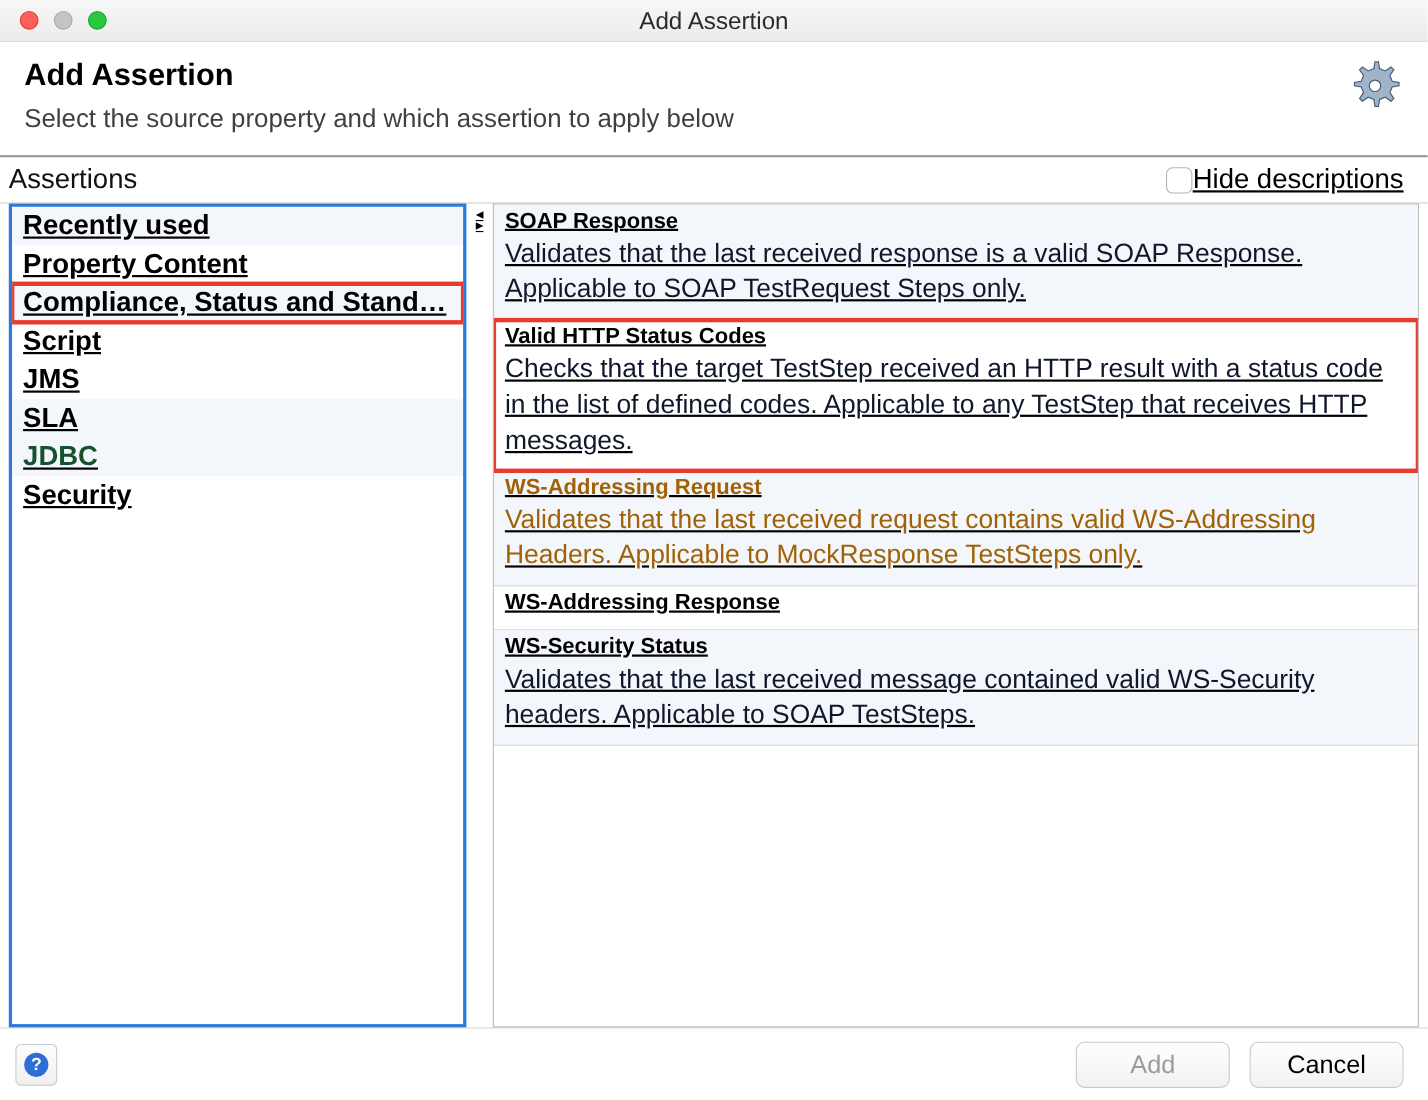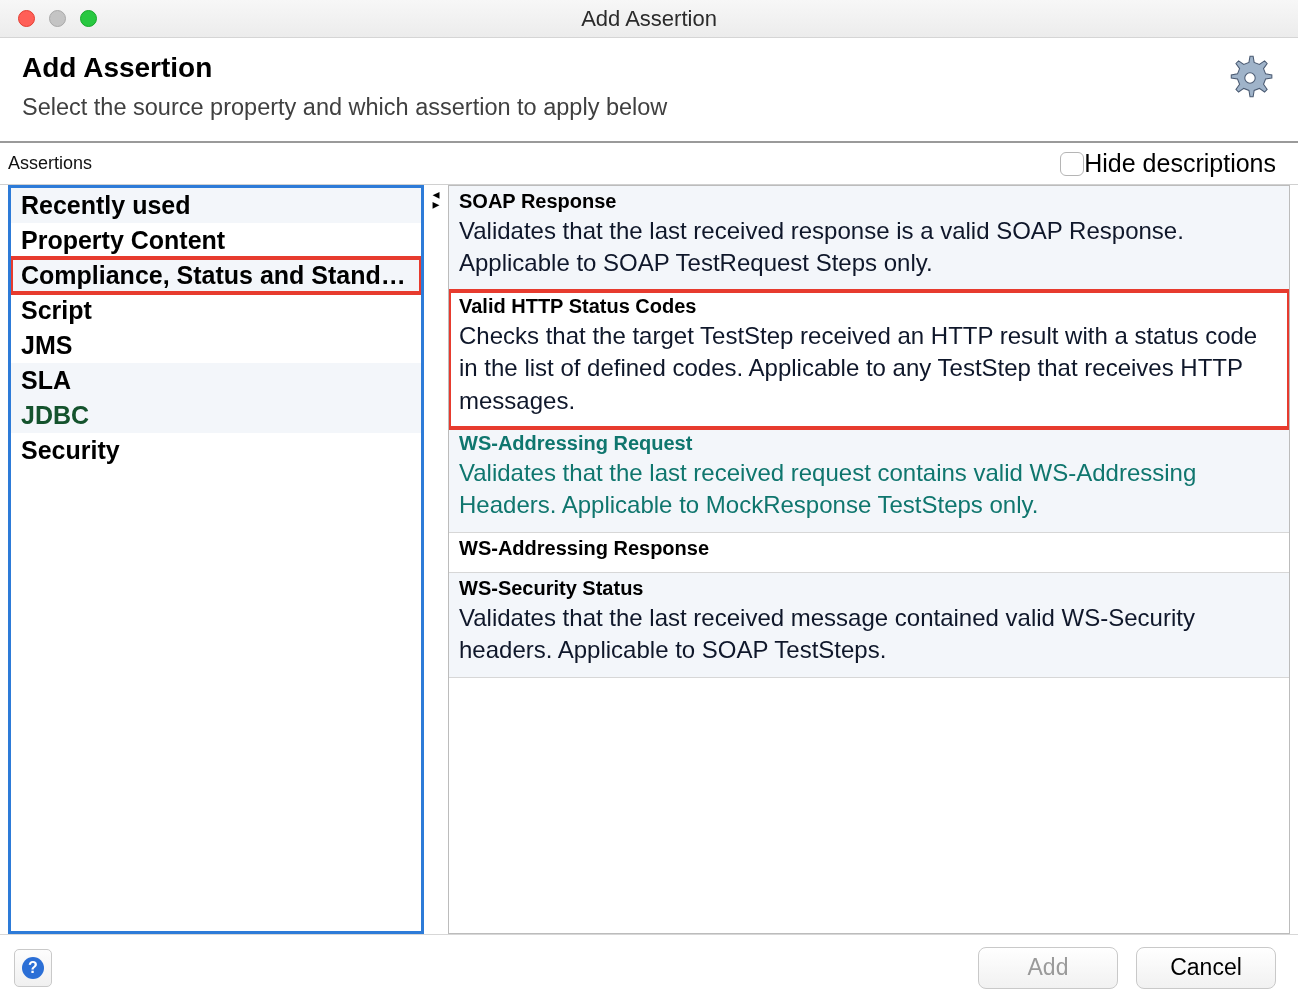--- a/index.html
+++ b/index.html
@@ -66,43 +66,45 @@
 
   
   .toolbar {
     display: flex;
     justify-content: space-between;
     align-items: center;
     padding: 6px 22px 6px 8px;
     border-bottom: 1px solid #d0d0d0;
   }
   .toolbar-left {
-    font-size: 18px;
+    font-size: 25px;
     color: #111;
   }
   .toolbar-right {
     display: flex;
     align-items: center;
     gap: 0;
     font-size: 25px;
+    text-decoration: underline;
   }
   .checkbox {
     width: 24px; height: 24px;
     border: 1px solid #b5b5b5;
     border-radius: 6px;
     background: #fff;
     display: inline-block;
   }
 
   
   .content {
     flex: 1;
     display: flex;
     padding: 0 8px;
     min-height: 0;
+    text-decoration: underline;
   }
   .categories {
     width: 416px;
     border: 3px solid #2d7bd8;
     background: #fff;
     overflow: hidden;
     position: relative;
   }
   .category-item {
     font-size: 25px;
@@ -156,21 +158,21 @@
     font-weight: 700;
     margin-bottom: 2px;
   }
   .assertion-item p {
     font-size: 24px;
     line-height: 1.35;
     color: #0f172a;
   }
   .assertion-item.disabled h3,
   .assertion-item.disabled p {
-    color: #0f766e;
+    color: #a16207;
   }
   .assertion-item.highlighted {
     outline: 4px solid #e73b2e;
     outline-offset: -2px;
     position: relative;
     z-index: 3;
   }
 
   
   .assertions-panel::-webkit-scrollbar { width: 22px; }

